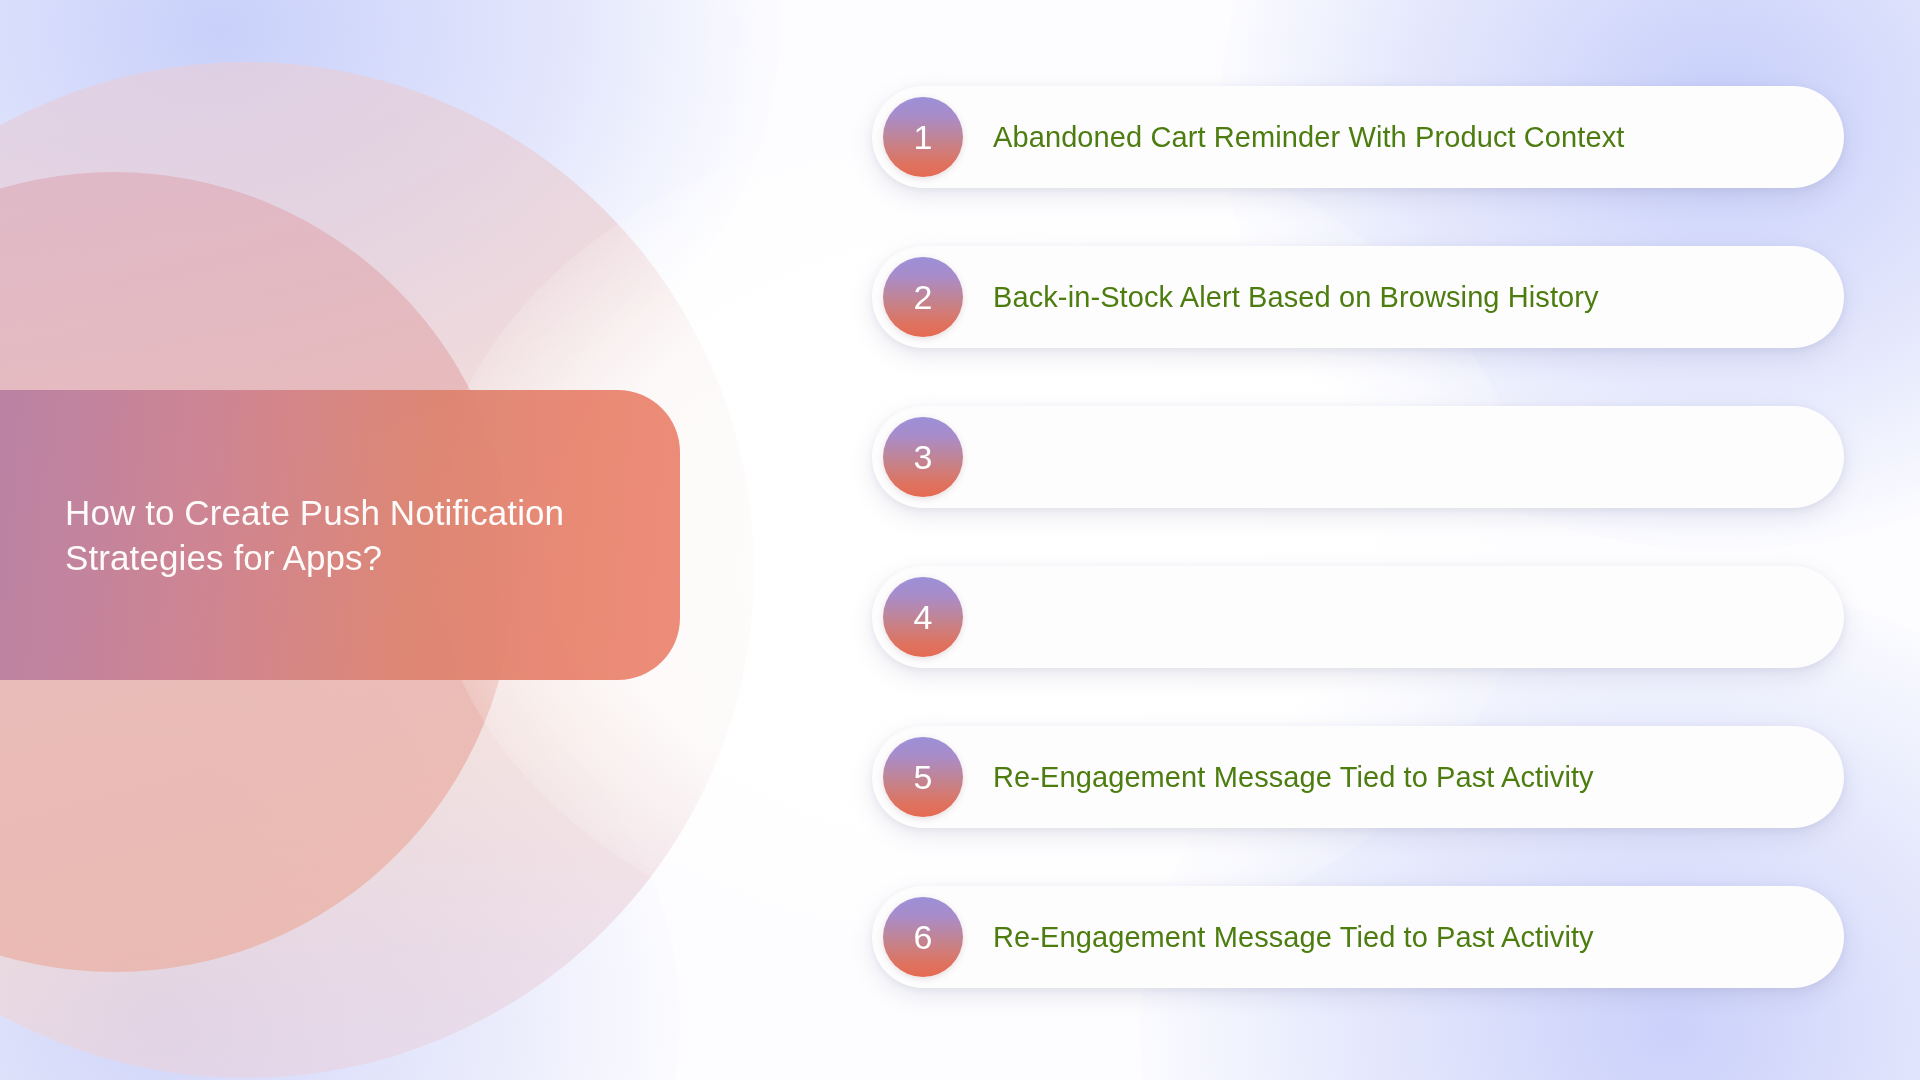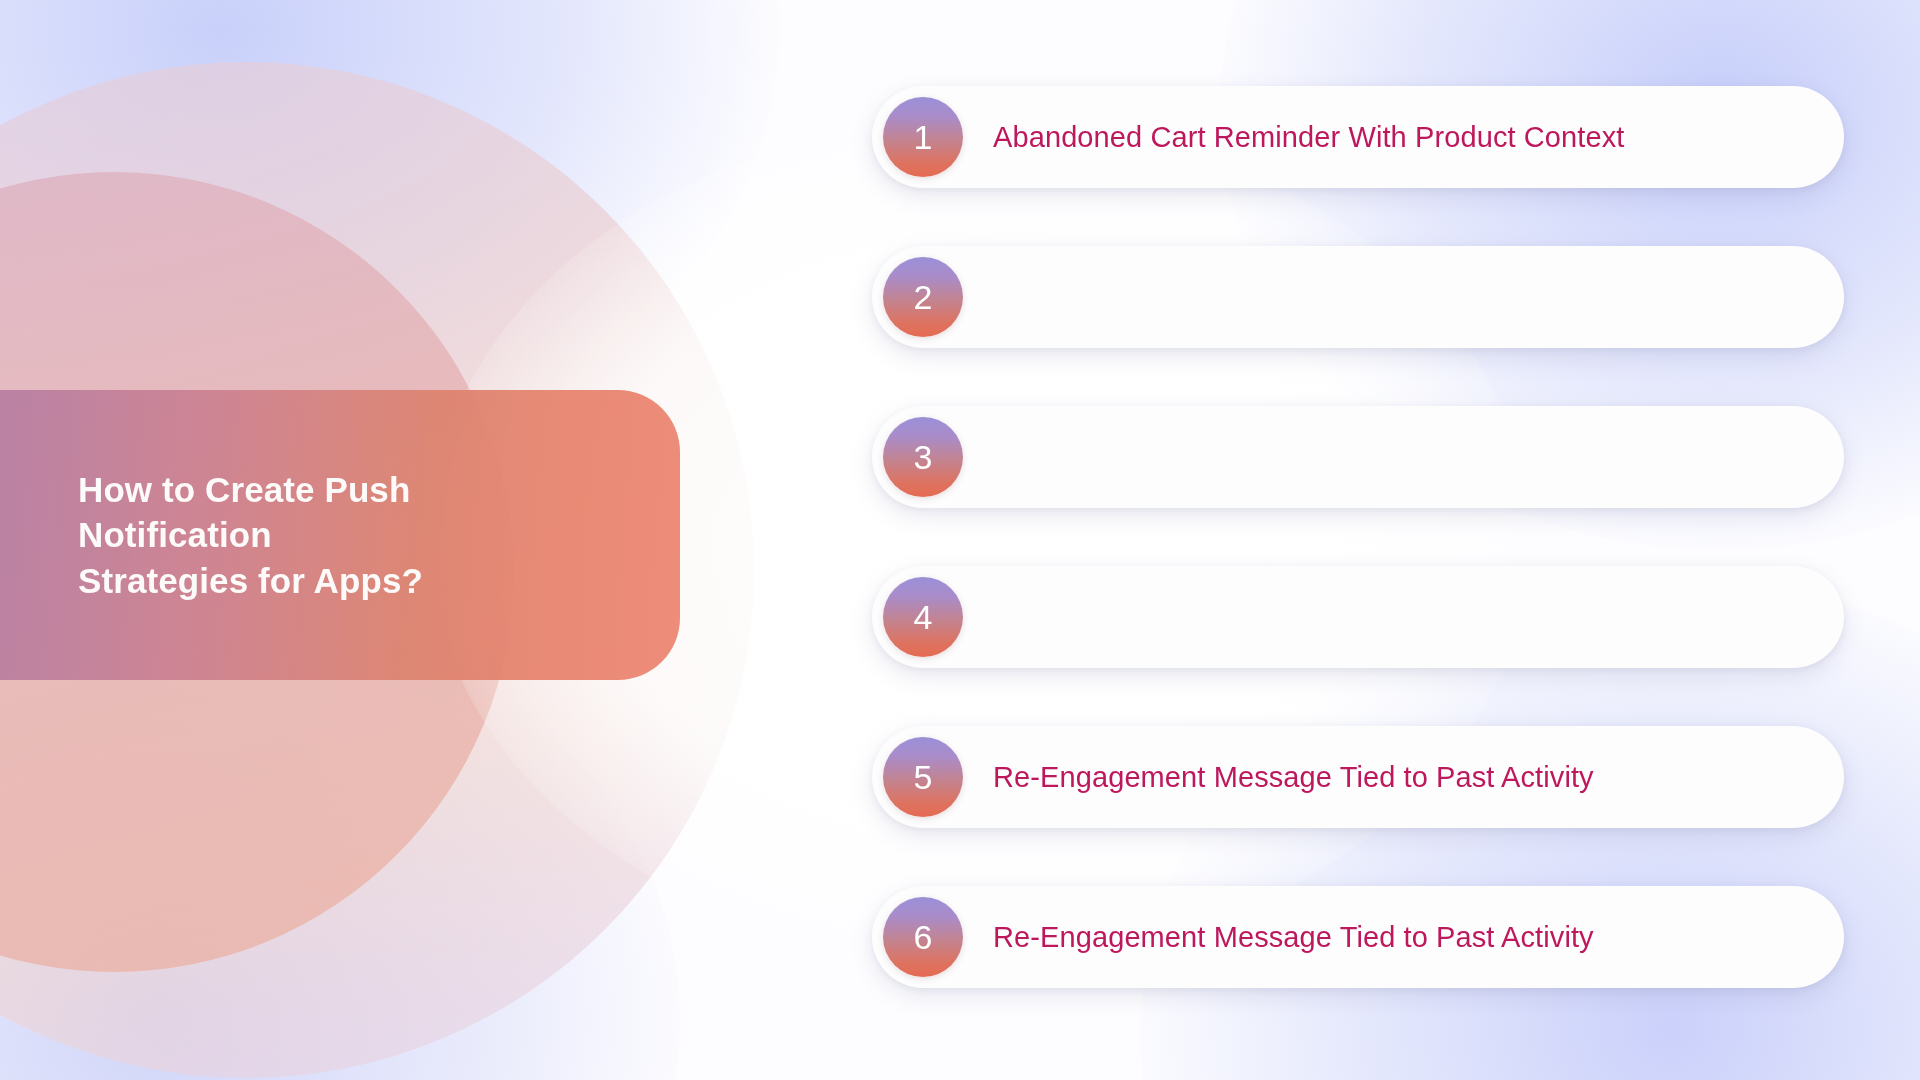--- a/index.html
+++ b/index.html
@@ -111,25 +111,25 @@
                 #ec8570 100%);
     opacity: 0.93;
     display: flex;
     align-items: center;
     box-sizing: border-box;
     padding: 0 70px 0 145px;
   }
   .banner-title {
     color: #ffffff;
     font-size: 35px;
-    font-weight: bold;
+    font-weight: normal;
     line-height: 1.30;
     letter-spacing: 0.1px;
     white-space: pre-line;
-    margin: 13px;
+    margin: 0;
   }
 
   
   .list {
     position: absolute;
     left: 872px;
     top: 86px;
     width: 972px;
   }
   .list-item {
@@ -164,21 +164,21 @@
     color: #ffffff;
     font-size: 34px;
     font-weight: 400;
     line-height: 1;
     box-shadow: 0 2px 6px rgba(160,110,120,0.22);
   }
   .item-label {
     margin-left: 30px;
     font-size: 29px;
     font-weight: 400;
-    color: #be185d;
+    color: #4d7c0f;
     letter-spacing: 0.1px;
     white-space: nowrap;
   }
 </style>
 </head>
 <body>
 
 <div id="stage">
 
   <div class="glow glow-tl"></div>
@@ -202,20 +202,21 @@
       <div class="badge">
         <span>1</span>
       </div>
       <div class="item-label">Abandoned Cart Reminder With Product Context</div>
     </div>
 
     <div class="list-item">
       <div class="badge">
         <span>2</span>
       </div>
+      <div class="item-label">Back-in-Stock Alert Based on Browsing History</div>
     </div>
 
     <div class="list-item">
       <div class="badge">
         <span>3</span>
       </div>
     </div>
 
     <div class="list-item">
       <div class="badge">

